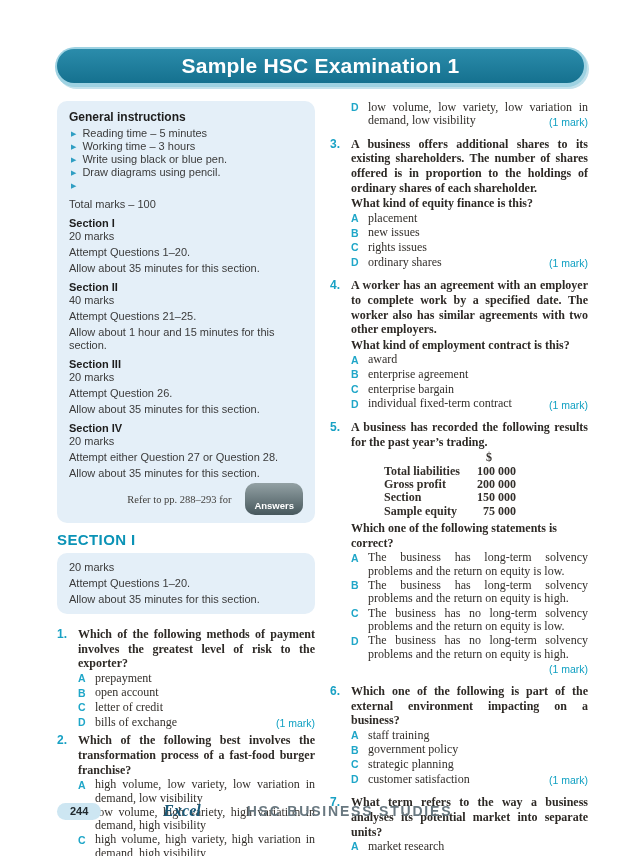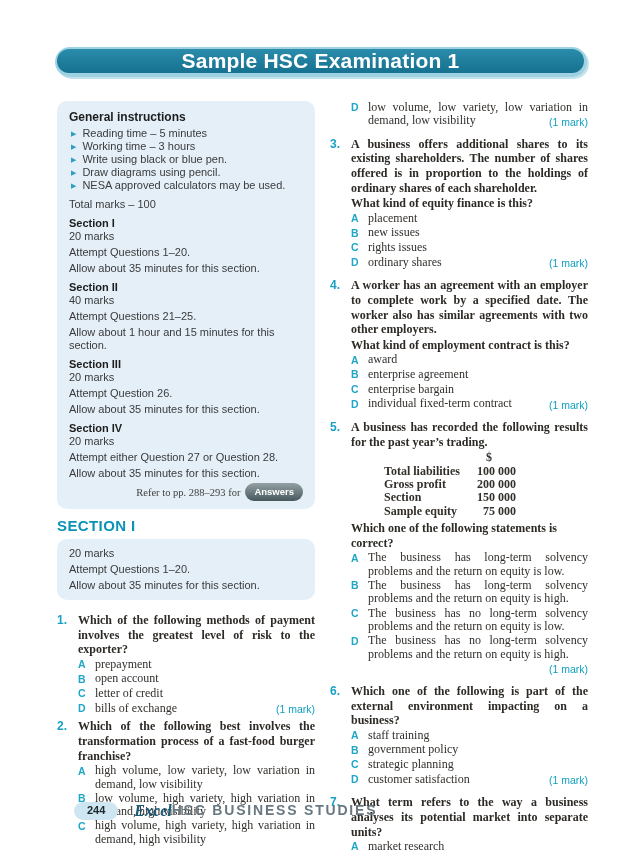--- a/index.html
+++ b/index.html
@@ -1,20 +1,20 @@
 <!DOCTYPE html>
 <html><head>
 <meta charset="utf-8">
 <style>
   html,body{margin:0;padding:0;background:#ffffff;}
   .page{position:relative;width:640px;height:856px;background:#ffffff;overflow:hidden;
         font-family:"Liberation Serif",serif;color:#332f2b;}
 
   
-  .banner-outer{position:absolute;left:55px;top:47px;width:532px;height:30px;
+  .banner-outer{position:absolute;left:55px;top:47px;width:532px;height:40px;
                 background:#9ed2e2;border-radius:24px;box-shadow:2px 2px 0 #c3e2ec;}
   .banner{position:absolute;left:2px;top:2px;right:3px;bottom:4px;
           background:linear-gradient(#2b8cab,#15718f);border-radius:22px;
           display:flex;align-items:center;justify-content:center;}
   .banner span{color:#ffffff;font-family:"Liberation Sans",sans-serif;
                font-size:21px;font-weight:bold;letter-spacing:.2px;}
 
   
   .col{position:absolute;top:101px;width:258px;}
   .col-left{left:57px;}
@@ -26,23 +26,23 @@
   .panel p{margin:0;}
   .gi-head{font-weight:bold;font-size:12px;color:#1d1d1d;margin-bottom:3px !important;}
   .bullet-row{display:flex;align-items:flex-start;line-height:13px;}
   .bullet{color:#2f9ec3;font-size:7px;line-height:13px;margin:0 6px 0 2px;flex:0 0 auto;}
   .total-marks{margin-top:6px !important;}
   .sec-head{font-weight:bold;color:#1d1d1d;margin-top:6px !important;}
   .sec-line{margin-top:3px !important;}
   .sec-line.tight{margin-top:0 !important;}
   .refer-row{display:flex;justify-content:flex-end;align-items:center;margin-top:3px;}
   .refer-text{font-family:"Liberation Serif",serif;font-size:10.5px;color:#43413e;}
-  .answers-badge{margin-left:5px;background:linear-gradient(#93a1a4,#47585d);color:#ffffff;
+  .answers-badge{margin-left:14px;background:linear-gradient(#93a1a4,#47585d);color:#ffffff;
                  font-family:"Liberation Sans",sans-serif;font-size:9.5px;font-weight:bold;
-                 padding:2px 9px 3px 9px;border-radius:10px;}
+                 padding:16px 9px 3px 9px;border-radius:10px;}
 
   
   .section-heading{margin:8px 0 5px 0;font-family:"Liberation Sans",sans-serif;
                    font-size:15px;font-weight:bold;color:#0b93b6;letter-spacing:.4px;}
   .panel.small{padding:8px 12px;}
 
   
   .q{position:relative;margin-top:9px;}
   .qnum{position:absolute;left:0;top:0;font-family:"Liberation Sans",sans-serif;
         font-size:12px;font-weight:bold;color:#18a1c4;}
@@ -60,21 +60,21 @@
              color:#10a0c2;margin-top:2px;}
 
   
   .fin{margin:2px 0 3px 33px;width:132px;font-weight:bold;font-size:12px;line-height:13.4px;}
   .fin-row{display:flex;}
   .fin-label{flex:1;}
   .fin-val{flex:0 0 54px;text-align:right;}
   .fin-header .fin-val{text-align:center;padding-left:14px;}
 
   
-  .footer{position:absolute;left:74px;top:802px;display:flex;}
+  .footer{position:absolute;left:57px;top:802px;display:flex;align-items:center;gap:46px;}
   .page-pill{background:#cde6f2;border-radius:9px;padding:2px 13px 3px 13px;
              font-family:"Liberation Sans",sans-serif;font-size:11px;font-weight:bold;color:#20292e;}
   .brand{margin-left:16px;font-family:"Liberation Serif",serif;font-style:italic;
          font-weight:bold;font-size:16px;color:#1c5a78;}
   .brand-suffix{font-family:"Liberation Sans",sans-serif;font-size:14px;
                 font-weight:600;letter-spacing:1.8px;color:#697880;}
 </style>
 </head>
 <body>
 
@@ -102,21 +102,20 @@
       <div class="bullet-row">
         <span class="bullet">▶</span>
         <span>Write using black or blue pen.</span>
       </div>
       <div class="bullet-row">
         <span class="bullet">▶</span>
         <span>Draw diagrams using pencil.</span>
       </div>
       <div class="bullet-row">
         <span class="bullet">▶</span>
-        <span>NESA approved calculators may be used.</span>
       </div>
 
       <p class="total-marks">Total marks – 100</p>
 
       <div>
         <p class="sec-head">Section I</p>
         <p class="sec-line tight">20 marks</p>
         <p class="sec-line">Attempt Questions 1–20.</p>
         <p class="sec-line">Allow about 35 minutes for this section.</p>
       </div>

